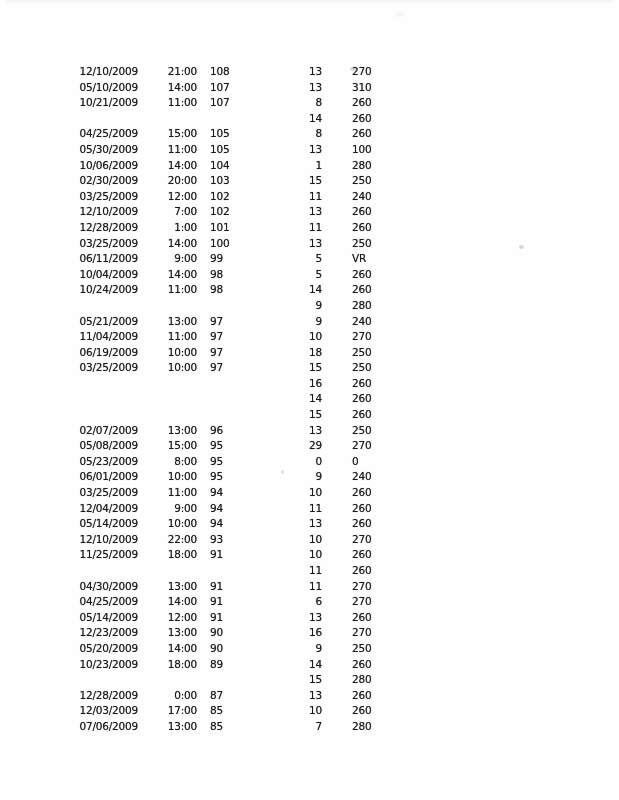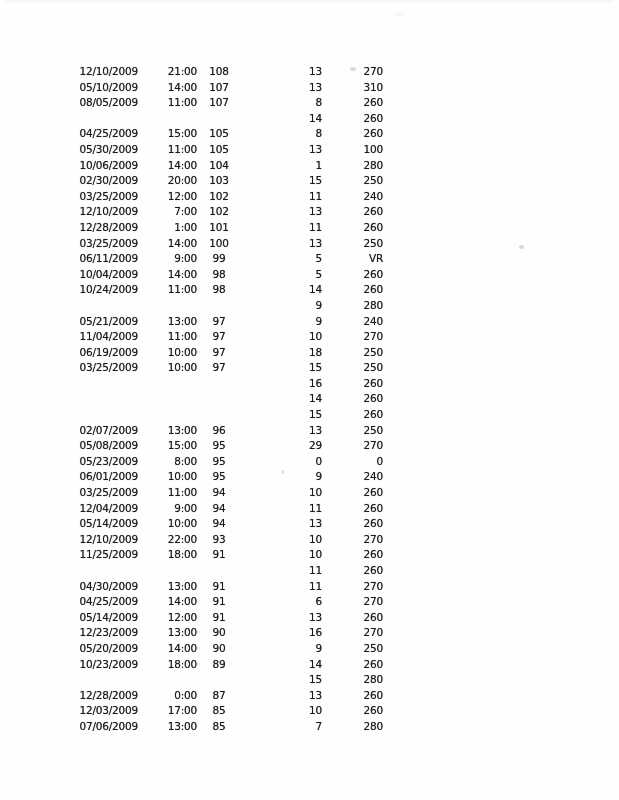--- a/index.html
+++ b/index.html
@@ -45,23 +45,23 @@
     height: 15.6px;
     line-height: 15.6px;
     font-size: 10.5px;
     letter-spacing: -0.2px;
     color: #1a1a1a;
     text-shadow: 0 0 0.7px rgba(20,20,20,0.65);
     white-space: nowrap;
   }
   .c-date { left: 76px;  width: 62px; text-align: right; }
   .c-time { left: 138px; width: 59px; text-align: right; }
-  .c-v1   { left: 198px; width: 42px; text-align: center; }
+  .c-v1   { left: 210px; width: 42px; text-align: left; }
   .c-v2   { left: 278px; width: 44px; text-align: right; }
-  .c-v3   { left: 334px; width: 49px; text-align: right; }
+  .c-v3   { left: 352px; width: 49px; }
   
   .speck {
     position: absolute;
     border-radius: 50%;
     filter: blur(0.4px);
   }
   .speck-1 { left: 350px; top: 67px;  width: 6px; height: 4px; background: rgba(60,60,60,0.18); }
   .speck-2 { left: 519px; top: 245px; width: 5px; height: 4px; background: rgba(60,60,60,0.20); }
   .speck-3 { left: 281px; top: 470px; width: 3px; height: 4px; background: rgba(60,60,60,0.16); }
   .speck-4 { left: 395px; top: 13px;  width: 9px; height: 3px; background: rgba(60,60,60,0.07); filter: blur(1px); }
@@ -84,21 +84,21 @@
         <div class="cell c-v3">270</div>
       </div>
       <div class="row">
         <div class="cell c-date">05/10/2009</div>
         <div class="cell c-time">14:00</div>
         <div class="cell c-v1">107</div>
         <div class="cell c-v2">13</div>
         <div class="cell c-v3">310</div>
       </div>
       <div class="row">
-        <div class="cell c-date">08/05/2009</div>
+        <div class="cell c-date">10/21/2009</div>
         <div class="cell c-time">11:00</div>
         <div class="cell c-v1">107</div>
         <div class="cell c-v2">8</div>
         <div class="cell c-v3">260</div>
       </div>
       <div class="row">
         <div class="cell c-date"></div>
         <div class="cell c-time"></div>
         <div class="cell c-v1"></div>
         <div class="cell c-v2">14</div>

